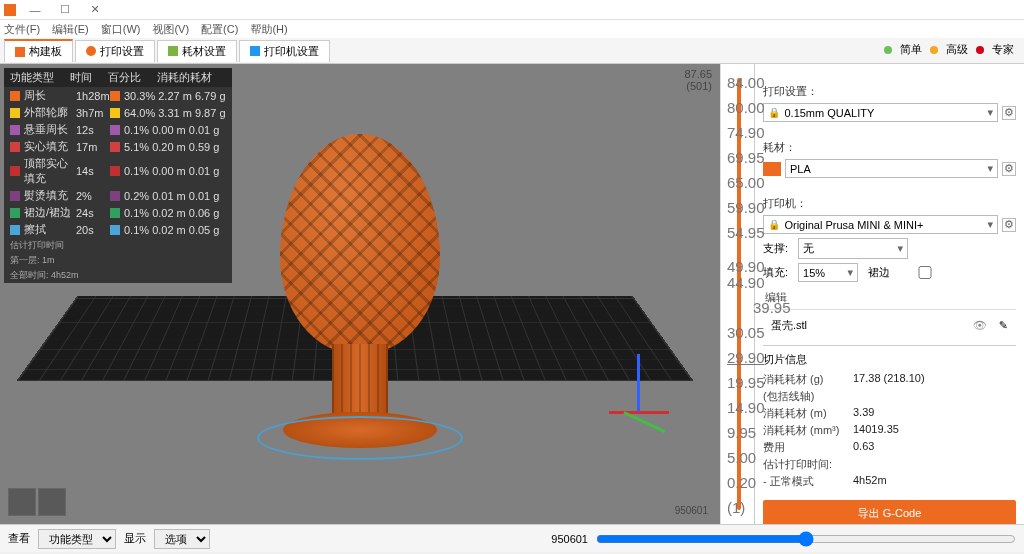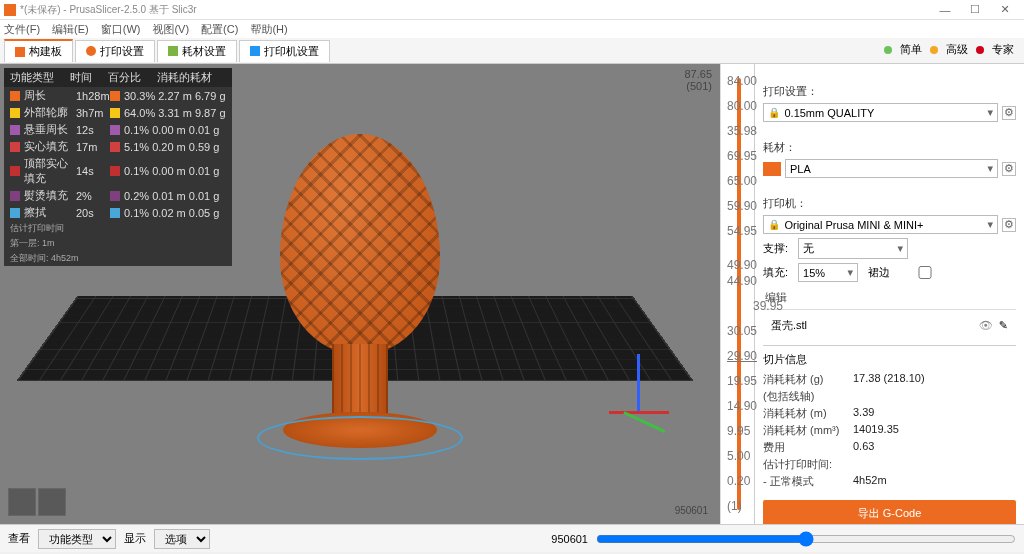--- a/index.html
+++ b/index.html
@@ -35,53 +35,52 @@
 .toplabel{position:absolute;top:4px;right:8px;color:#444;font-size:10px;text-align:right}
 .bed{position:absolute;left:50px;bottom:100px;width:610px;height:180px;transform:perspective(800px) rotateX(62deg);background:#1a1a1a;border:2px solid #333}
 .bed::before{content:'';position:absolute;inset:0;background-image:repeating-linear-gradient(0deg,transparent,transparent 18px,#333 18px,#333 19px),repeating-linear-gradient(90deg,transparent,transparent 18px,#333 18px,#333 19px)}
 .model{position:absolute;left:265px;top:70px;width:190px;height:315px}
 .egg{position:absolute;left:15px;top:0;width:160px;height:220px;background:radial-gradient(ellipse at 40% 30%,#e07030,#c05515);border-radius:50% 50% 48% 48%/56% 56% 44% 44%;background-image:repeating-linear-gradient(45deg,rgba(0,0,0,.2) 0 3px,transparent 3px 14px),repeating-linear-gradient(-45deg,rgba(0,0,0,.2) 0 3px,transparent 3px 14px),radial-gradient(ellipse at 40% 30%,#e07838,#bd5010)}
 .stem{position:absolute;left:67px;top:210px;width:56px;height:78px;background:linear-gradient(90deg,#b04a10,#d86a28,#b04a10);background-image:repeating-linear-gradient(90deg,rgba(0,0,0,.2) 0 2px,transparent 2px 9px),linear-gradient(90deg,#b04a10,#d86a28,#b04a10)}
 .base{position:absolute;left:18px;top:278px;width:154px;height:36px;background:radial-gradient(ellipse,#d86a28,#a84508);border-radius:50%}
 .ring{position:absolute;left:-8px;top:282px;width:206px;height:44px;border:2px solid #4aa0d0;border-radius:50%}
 .sliderbar{width:34px;background:#fff;position:relative;border-left:1px solid #ddd}
 .sliderbar .track{position:absolute;left:16px;top:14px;bottom:14px;width:4px;background:#ed6b21;border-radius:2px}
-.sliderbar .tick{position:absolute;left:6px;font-size:12px;color:#777}
+.sliderbar .tick{position:absolute;left:6px;font-size:15px;color:#777}
 .sidepanel{width:270px;background:#fff;border-left:1px solid #ccc;display:flex;flex-direction:column;padding:6px 8px;gap:4px;overflow:hidden}
 .sp-label{font-size:11px;color:#333;margin-top:14px}
 .sp-row{display:flex;align-items:center;gap:4px}
 .sp-combo{flex:1;border:1px solid #bbb;padding:2px 4px;font-size:11px;background:#fff;display:flex;align-items:center;gap:4px;cursor:pointer}
 .sp-combo .lock{color:#888;font-size:10px}
 .sp-combo .arr{margin-left:auto;color:#666}
 .sp-gear{width:14px;height:14px;border:1px solid #bbb;cursor:pointer;display:flex;align-items:center;justify-content:center;color:#666}
 .filsw{width:18px;height:14px;background:#ed6b21}
 .sp-inline{display:flex;gap:10px;align-items:center}
 .sp-inline input{width:50px;border:1px solid #bbb;padding:1px 3px}
 .listhead{display:flex;padding:4px 2px;border-bottom:1px solid #ddd;color:#444}
 .listhead .c1{flex:1}
-.listrow{display:flex;padding:4px 8px;align-items:center;gap:6px}
+.listrow{display:flex;padding:4px 8px;align-items:center;gap:12px}
 .listrow .eye{color:#888;cursor:pointer}
 .blank{flex:1}
 .infosec{border-top:1px solid #ccc;padding-top:6px}
 .infosec .tt{font-weight:normal;margin-bottom:4px}
 .irow{display:flex;padding:1px 0}
 .irow .k{width:90px;color:#444}
 .irow .v{color:#222}
 .export-btn{background:#ed6b21;color:#fff;text-align:center;padding:6px;margin-top:6px;cursor:pointer;border-radius:2px}
 .bottombar{height:28px;background:#f5f5f5;border-top:1px solid #ccc;display:flex;align-items:center;padding:0 8px;gap:8px}
 .bottombar select,.bottombar input{border:1px solid #bbb;padding:2px 6px;font-size:11px}
 .status-dots{position:absolute;top:42px;right:10px;display:flex;gap:8px;font-size:10px;align-items:center}
 .dot{width:8px;height:8px;border-radius:50%}
 </style>
 </head>
 <body>
 
 <div class="titlebar">
   <div class="logo"></div>
-  <div class="title">*(未保存) - PrusaSlicer-2.5.0 基于 Slic3r</div>
   <div class="winbtn">—</div>
   <div class="winbtn">☐</div>
   <div class="winbtn">✕</div>
 </div>
 
 <div class="menubar">
   <span>文件(F)</span>
   <span>编辑(E)</span>
   <span>窗口(W)</span>
   <span>视图(V)</span>
@@ -175,20 +174,27 @@
             <span>0.1% 0.00 m  0.01 g</span>
           </div>
           <div class="row">
             <span class="sw" style="background:#804080"></span>
             <span style="width:48px">熨烫填充</span>
             <span style="width:30px">2%</span>
             <span class="sw" style="background:#804080"></span>
             <span>0.2% 0.01 m  0.01 g</span>
           </div>
           <div class="row">
+            <span class="sw" style="background:#30a060"></span>
+            <span style="width:48px">裙边/裙边</span>
+            <span style="width:30px">24s</span>
+            <span class="sw" style="background:#30a060"></span>
+            <span>0.1% 0.02 m  0.06 g</span>
+          </div>
+          <div class="row">
             <span class="sw" style="background:#4aa5d8"></span>
             <span style="width:48px">擦拭</span>
             <span style="width:30px">20s</span>
             <span class="sw" style="background:#4aa5d8"></span>
             <span>0.1% 0.02 m  0.05 g</span>
           </div>
         </div>
       <div class="r2">估计打印时间</div>
       <div class="r2">第一层: 1m</div>
       <div class="r2">全部时间: 4h52m</div>
@@ -199,21 +205,21 @@
       <div class="vcube"></div>
       <div class="vcube"></div>
     </div>
   </div>
 
   <div class="sliderbar">
     <div class="track"></div>
     <div id="ticks">
         <div class="tick" style="top: 10px;">84.00</div>
         <div class="tick" style="top: 35px;">80.00</div>
-        <div class="tick" style="top: 60px;">35.98</div>
+        <div class="tick" style="top: 60px;">74.90</div>
         <div class="tick" style="top: 85px;">69.95</div>
         <div class="tick" style="top: 110px;">65.00</div>
         <div class="tick" style="top: 135px;">59.90</div>
         <div class="tick" style="top: 160px;">54.95</div>
         <div class="tick" style="top: 194px;">49.90</div>
         <div class="tick" style="top: 210px;">44.90</div>
         <div class="tick" style="top: 235px; margin-left: 26px;">39.95</div>
         <div class="tick" style="top: 260px;">30.05</div>
         <div class="tick" style="top: 285px; text-decoration: underline;">29.90</div>
         <div class="tick" style="top: 310px;">19.95</div>

